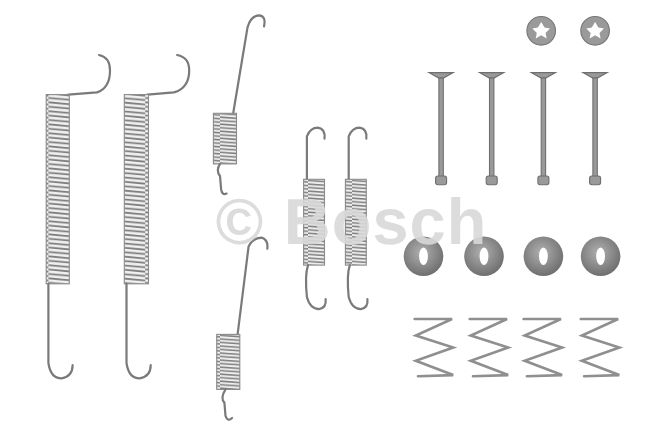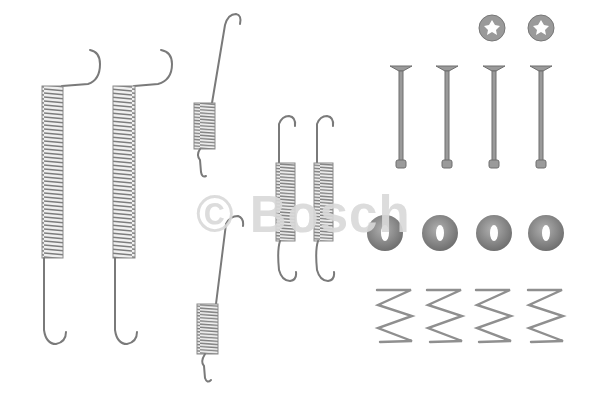--- a/index.html
+++ b/index.html
@@ -1,18 +1,18 @@
 <!DOCTYPE html>
 <html><head>
 <meta charset="utf-8">
 <style>
   html,body{margin:0;padding:0;background:#fff;}
   #stage{position:relative;width:600px;height:400px;background:#ffffff;overflow:hidden;}
   svg{position:absolute;left:0;top:0;}
-  .wm{position:absolute;left:196px;top:185px;font-family:"Liberation Sans",sans-serif;font-weight:bold;font-size:51px;color:#d9d9d9;letter-spacing:1px;opacity:.9;white-space:nowrap;}
+  .wm{position:absolute;left:196px;top:168px;font-family:"Liberation Sans",sans-serif;font-weight:bold;font-size:59px;color:#d9d9d9;letter-spacing:1px;opacity:.9;white-space:nowrap;}
 </style>
 </head>
 <body>
 
 <div id="stage">
   <svg width="600" height="400" viewBox="0 0 600 400">
     <defs>
       <pattern id="coilA" width="22" height="4" patternUnits="userSpaceOnUse">
         <rect width="22" height="4" fill="#f0f0f0"></rect>
         <line x1="0" y1="1" x2="22" y2="3" stroke="#7d7d7d" stroke-width="1.6"></line>

